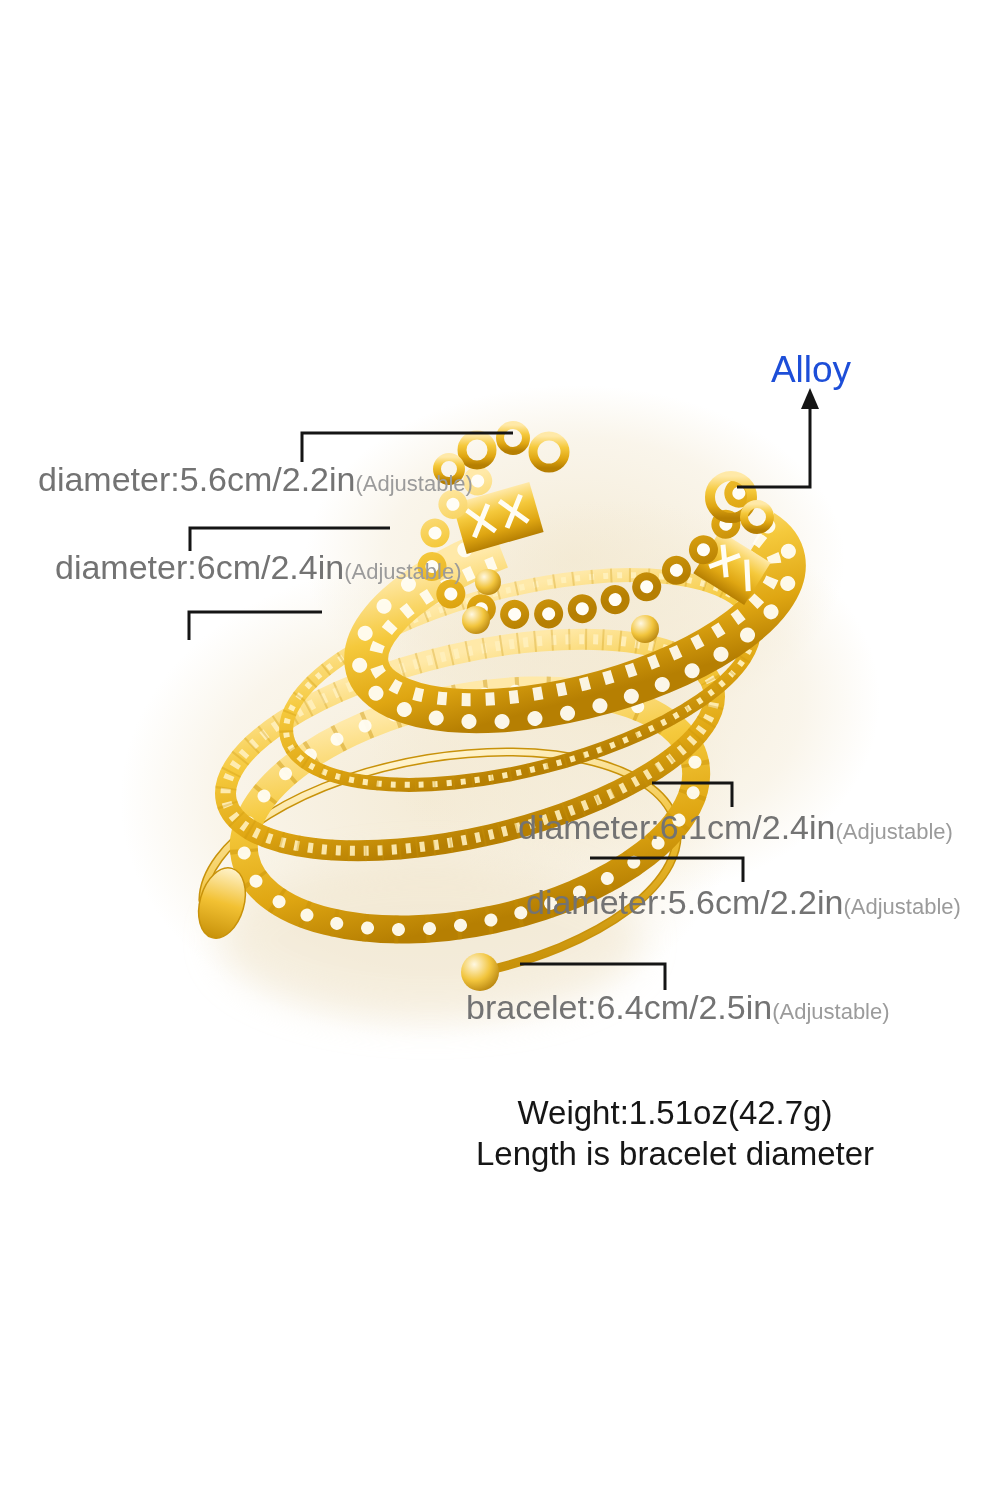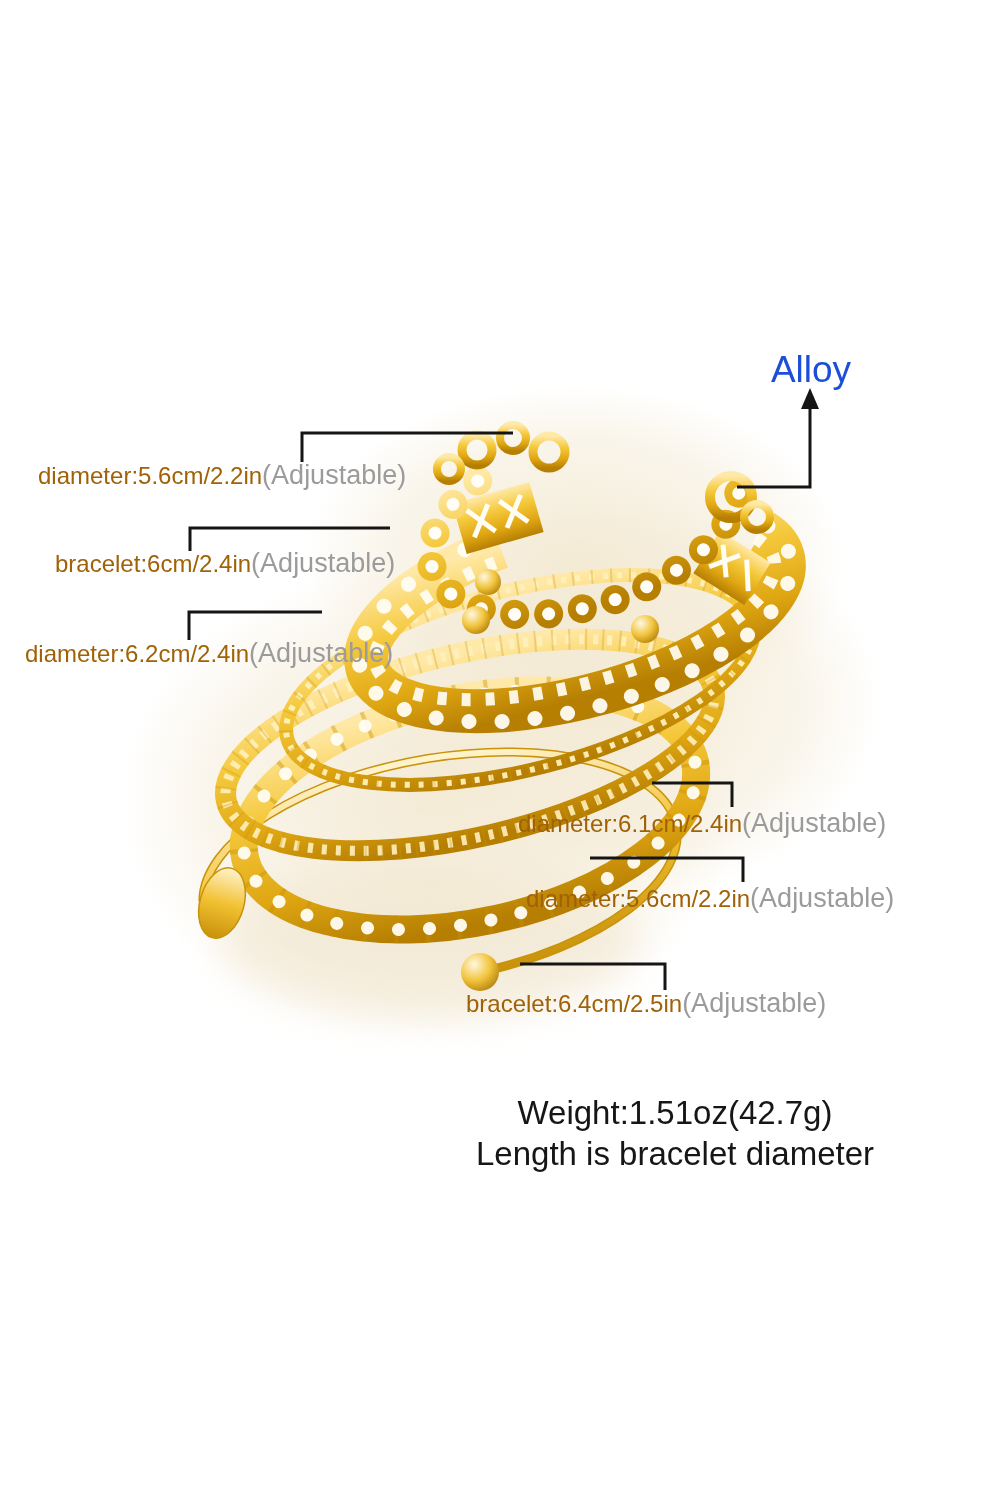--- a/index.html
+++ b/index.html
@@ -4,22 +4,22 @@
 <style>
   html,body{margin:0;padding:0;background:#ffffff;}
   .stage{
     position:relative;width:1001px;height:1500px;background:#ffffff;overflow:hidden;
     font-family:"Liberation Sans","DejaVu Sans",sans-serif;
   }
   .stage svg.art{position:absolute;left:0;top:0;}
   .dim-label{
     position:absolute;white-space:nowrap;line-height:1.15;
   }
-  .dim-main{font-size:24px;color:#a16207;letter-spacing:0px;text-align:right;}
-  .dim-suffix{font-size:27px;color:#9b9b9b;}
+  .dim-main{font-size:34px;color:#737373;letter-spacing:0px;text-align:right;}
+  .dim-suffix{font-size:22px;color:#9b9b9b;}
   .alloy-label{
     position:absolute;left:726px;top:349px;width:170px;text-align:center;
     font-size:37px;color:#1d4ed8;white-space:nowrap;
   }
   .footer-note{
     position:absolute;left:175px;top:1092px;width:1000px;text-align:center;
     font-size:33px;color:#161616;line-height:41px;white-space:nowrap;
   }
   .footer-note div{white-space:nowrap;}
 </style>
@@ -139,24 +139,21 @@
       <polyline points="520,964 665,964 665,990"></polyline>
       <polyline points="737,487 810,487 810,402"></polyline>
       <polygon points="810,388 801,409 819,409" fill="#151515" stroke="none"></polygon>
     </g>
   </svg>
 
   <div class="dim-label" style="left:38px;top:460px;">
     <span class="dim-main">diameter:5.6cm/2.2in</span><span class="dim-suffix">(Adjustable)</span>
   </div>
   <div class="dim-label" style="left:55px;top:548px;">
-    <span class="dim-main">bracelet:6cm/2.4in</span><span class="dim-suffix">(Adjustable)</span>
-  </div>
-  <div class="dim-label" style="left:25px;top:638px;">
-    <span class="dim-main">diameter:6.2cm/2.4in</span><span class="dim-suffix">(Adjustable)</span>
+    <span class="dim-main">diameter:6cm/2.4in</span><span class="dim-suffix">(Adjustable)</span>
   </div>
   <div class="dim-label" style="left:518px;top:808px;">
     <span class="dim-main">diameter:6.1cm/2.4in</span><span class="dim-suffix">(Adjustable)</span>
   </div>
   <div class="dim-label" style="left:526px;top:883px;">
     <span class="dim-main">diameter:5.6cm/2.2in</span><span class="dim-suffix">(Adjustable)</span>
   </div>
   <div class="dim-label" style="left:466px;top:988px;">
     <span class="dim-main">bracelet:6.4cm/2.5in</span><span class="dim-suffix">(Adjustable)</span>
   </div>

